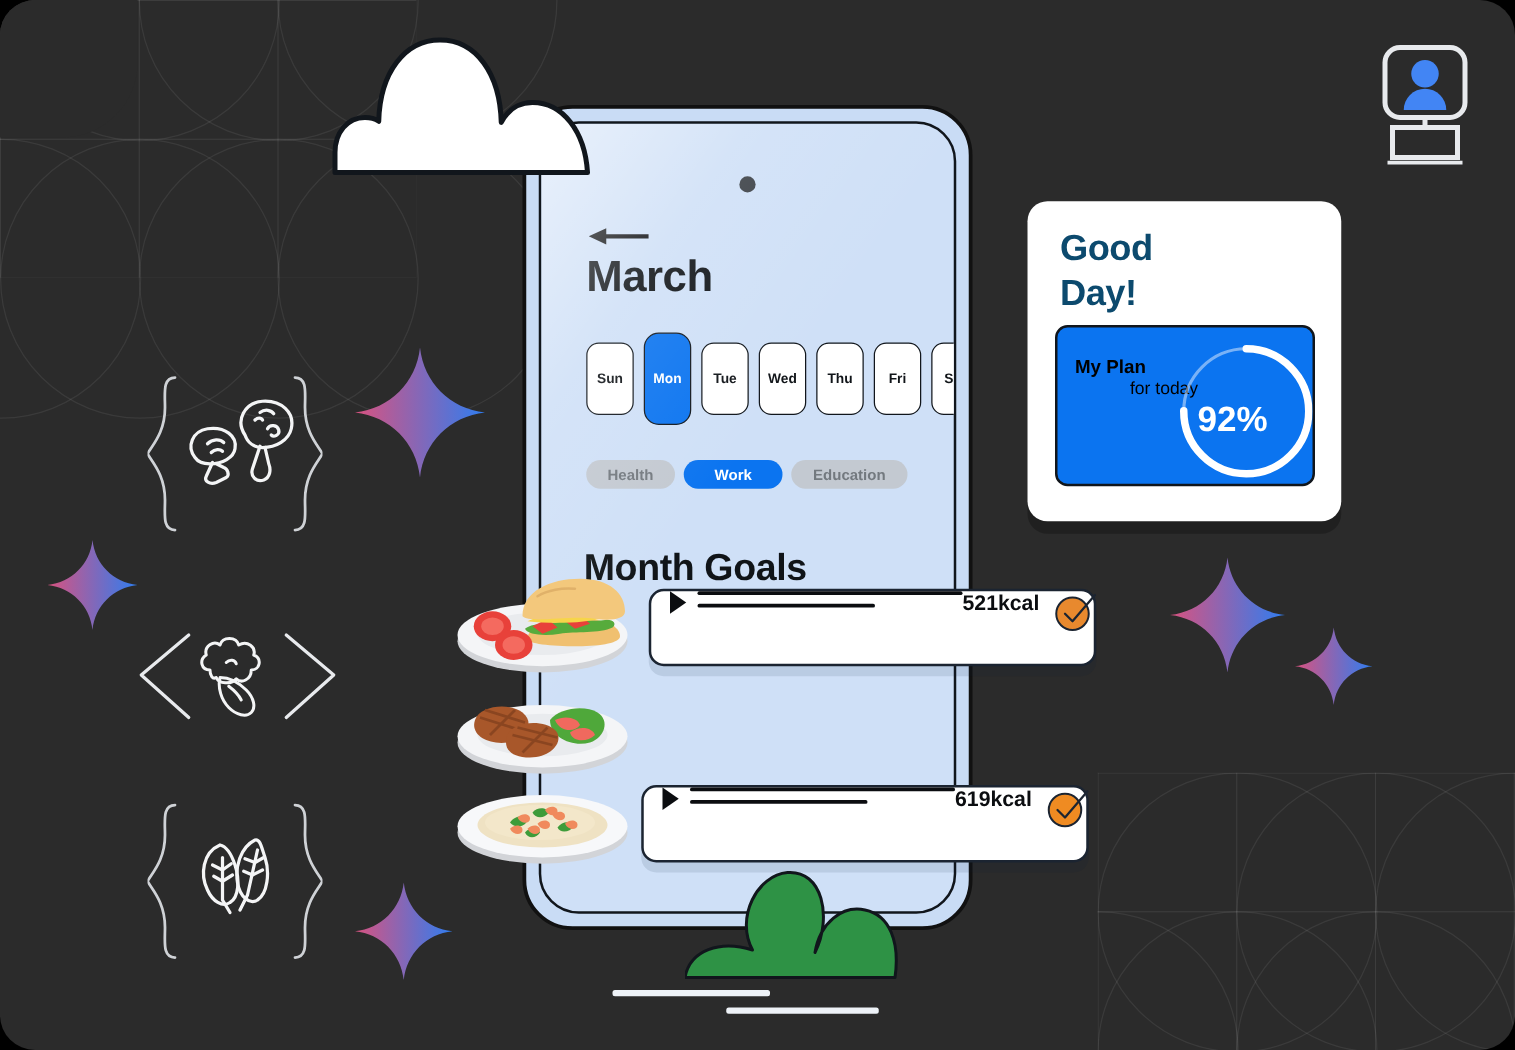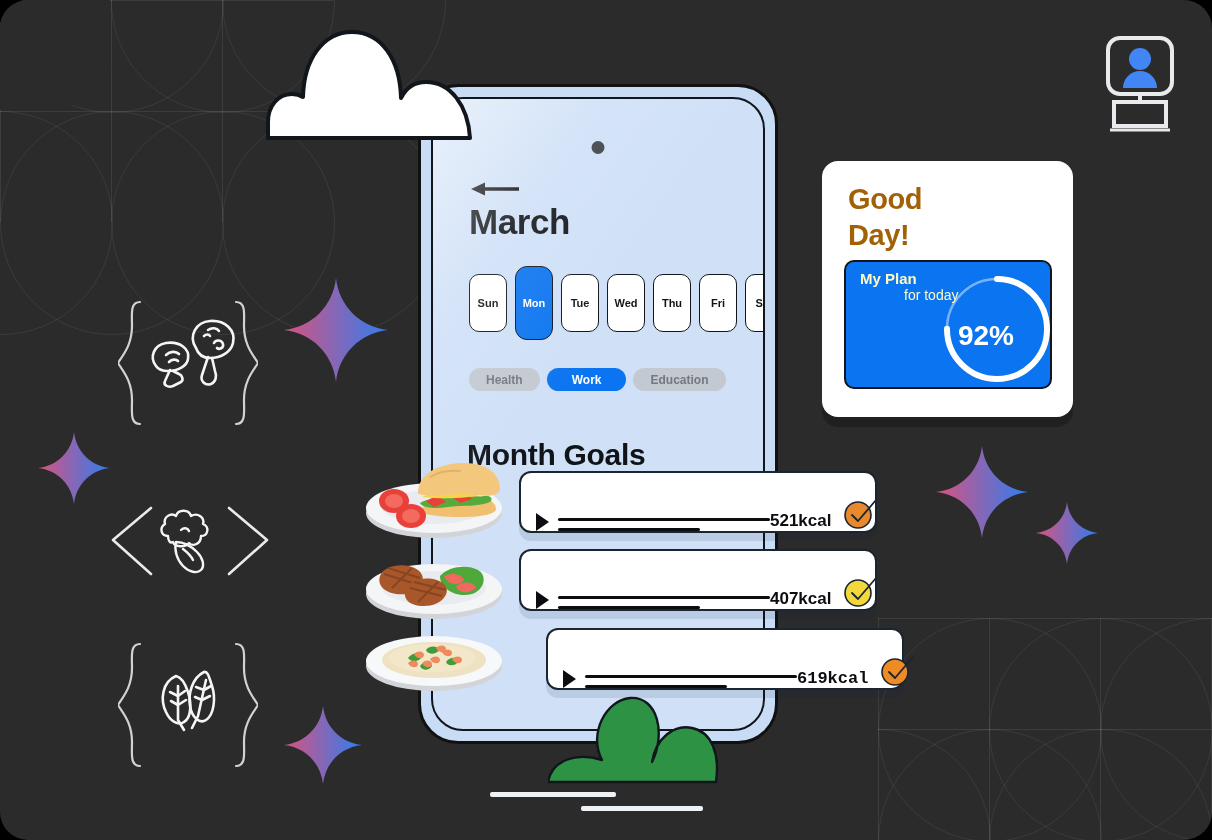--- a/index.html
+++ b/index.html
@@ -93,21 +93,21 @@
     position:absolute;left:34px;top:339px;
     font-size:30px;font-weight:700;color:#101418;letter-spacing:-.3px;
   }
 
   
   .goal-card{
     position:absolute;height:62px;width:358px;
     background:#fff;border:2px solid #1b2431;border-radius:12px;
     box-sizing:border-box;
     box-shadow:0 8px 0 rgba(10,30,60,.10);
-    display:flex;align-items:flex-end;
+    display:flex;align-items:flex-start;
   }
   .goal-play{
     margin-left:15px;width:0;height:0;
     border-left:13px solid #0b0d10;
     border-top:9px solid transparent;border-bottom:9px solid transparent;
   }
   .goal-lines{flex:1;margin-left:9px;}
   .goal-lines .ln{height:3px;background:#0b0d10;border-radius:2px;}
   .goal-lines .ln.l1{width:212px;margin-bottom:7px;}
   .goal-lines .ln.l2{width:142px;}
@@ -118,29 +118,29 @@
   .plate{position:absolute;}
 
   
   #good-card{
     position:absolute;left:822px;top:161px;width:251px;height:256px;
     background:#fff;border-radius:16px;
     box-shadow:0 10px 0 rgba(0,0,0,.25);
   }
   #good-title{
     position:absolute;left:26px;top:20px;
-    font-size:29px;font-weight:700;color:#a16207;line-height:1.25;letter-spacing:-.4px;
+    font-size:29px;font-weight:700;color:#0c4a6e;line-height:1.25;letter-spacing:-.4px;
   }
   #plan-box{
     position:absolute;left:22px;top:99px;width:208px;height:129px;
     background:#0b74f0;border:2px solid #11161c;border-radius:10px;
     box-sizing:border-box;overflow:hidden;
   }
   #plan-label{
-    position:absolute;left:14px;top:8px;color:#fef9c3;
+    position:absolute;left:14px;top:23px;color:#000000;
     font-size:15px;font-weight:700;line-height:1.15;
   }
   #plan-label .sub{font-weight:400;font-size:14px;margin-left:44px;}
   #plan-ring{position:absolute;right:-6px;top:8px;width:118px;height:118px;}
   #plan-pct{
     position:absolute;right:14px;top:58px;width:100px;text-align:center;
     color:#fff;font-size:28px;font-weight:700;
   }
 
   
@@ -352,36 +352,22 @@
     </div>
     <div class="goal-kcal">521kcal</div>
     <div class="goal-check">
       <svg viewBox="0 0 34 34" width="34" height="34" style="overflow:visible;">
         <circle cx="15" cy="18" r="13" fill="#e8892e" stroke="#1b2431" stroke-width="1.6"></circle>
         <polyline points="9,18 15,24 33,3" fill="none" stroke="#1b2431" stroke-width="1.8" stroke-linecap="round" stroke-linejoin="round"></polyline>
       </svg>
     </div>
   </div>
 
-  <div class="goal-card" style="left:519px;top:549px;">
-    <div class="goal-play"></div>
-    <div class="goal-lines">
-      <div class="ln l1"></div>
-        <div class="ln l2"></div>
-    </div>
-    <div class="goal-kcal">407kcal</div>
-    <div class="goal-check">
-      <svg viewBox="0 0 34 34" width="34" height="34" style="overflow:visible;">
-        <circle cx="15" cy="18" r="13" fill="#f2d83a" stroke="#1b2431" stroke-width="1.6"></circle>
-        <polyline points="9,18 15,24 33,3" fill="none" stroke="#1b2431" stroke-width="1.8" stroke-linecap="round" stroke-linejoin="round"></polyline>
-      </svg>
-    </div>
-  </div>
-
-  <div class="goal-card" style="left:546px;top:628px;font-family:Liberation Mono, monospace;">
+
+  <div class="goal-card" style="left:513px;top:628px;">
     <div class="goal-play"></div>
     <div class="goal-lines">
       <div class="ln l1"></div>
         <div class="ln l2"></div>
     </div>
     <div class="goal-kcal">619kcal</div>
     <div class="goal-check">
       <svg viewBox="0 0 34 34" width="34" height="34" style="overflow:visible;">
         <circle cx="15" cy="18" r="13" fill="#ef8b22" stroke="#1b2431" stroke-width="1.6"></circle>
         <polyline points="9,18 15,24 33,3" fill="none" stroke="#1b2431" stroke-width="1.8" stroke-linecap="round" stroke-linejoin="round"></polyline>

